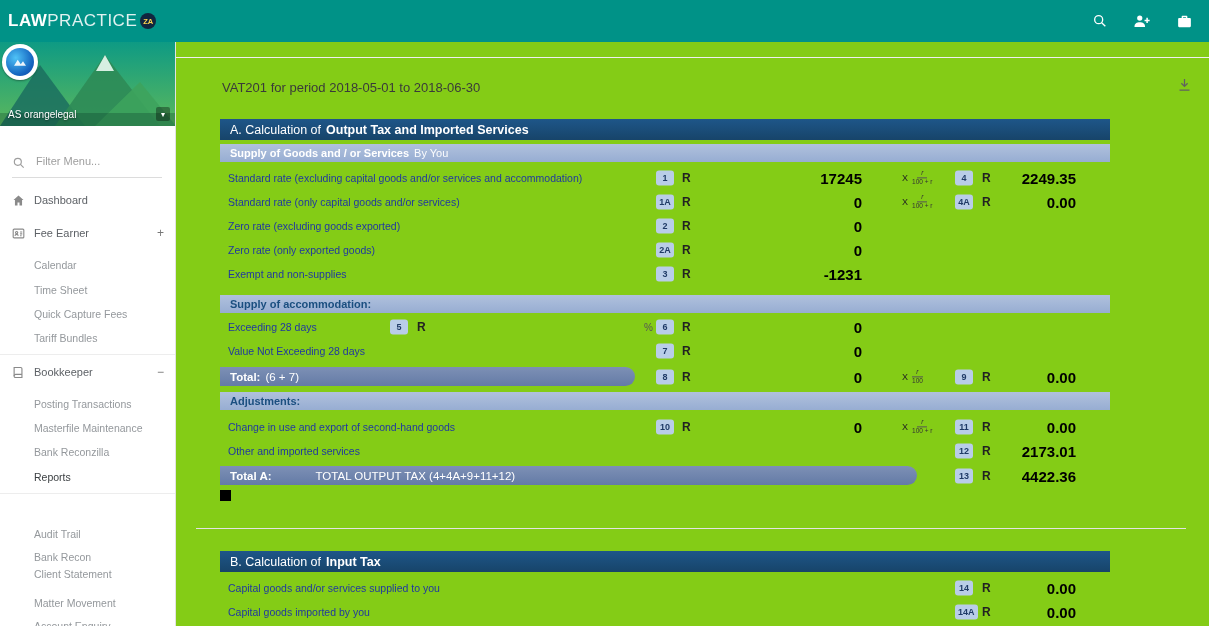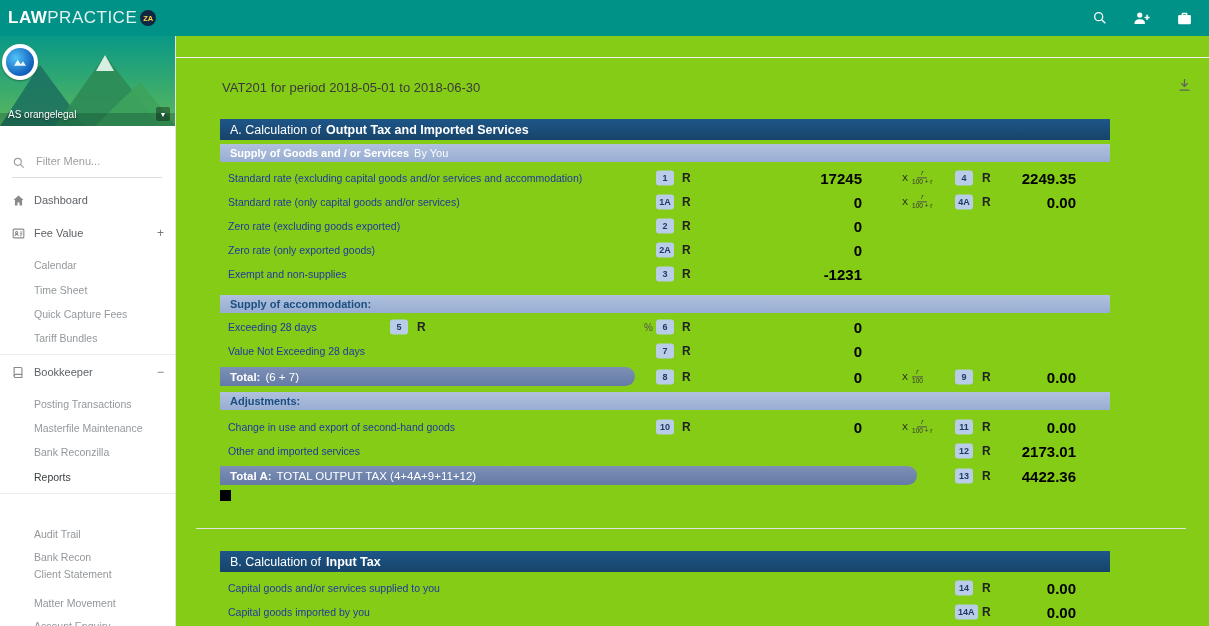--- a/index.html
+++ b/index.html
@@ -1,19 +1,19 @@
 <!DOCTYPE html>
 <html><head>
 <meta charset="utf-8">
 <style>
   html,body{margin:0;padding:0;width:1209px;height:626px;overflow:hidden;
     font-family:"Liberation Sans",sans-serif;background:#fff;}
 
   
-  .topbar{position:absolute;top:0;left:0;width:1209px;height:36px;background:#009287;
+  .topbar{position:absolute;top:0;left:0;width:1209px;height:42px;background:#009287;
     display:flex;align-items:center;z-index:20;}
   .brand{display:flex;align-items:center;margin-left:8px;font-size:17px;letter-spacing:.5px;cursor:pointer;}
   .brand-law{font-weight:700;color:#ffffff;}
   .brand-practice{font-weight:300;color:rgba(255,255,255,.88);}
   .brand-badge{margin-left:3px;width:16px;height:16px;border-radius:50%;background:#11263f;
     color:#ffd54f;font-size:7.5px;font-weight:700;display:flex;align-items:center;justify-content:center;letter-spacing:0;}
   .topbar-actions{margin-left:auto;display:flex;gap:24px;padding-right:16px;align-items:center;}
   .tb-icon{width:18px;height:18px;display:flex;align-items:center;justify-content:center;cursor:pointer;}
 
   
@@ -81,21 +81,21 @@
   .mult{font-size:9px;margin-right:4px;}
   .frac{display:flex;flex-direction:column;align-items:center;font-size:6.5px;line-height:1.25;color:#333;}
   .frac .num{border-bottom:1px solid #555;padding:0 4px;font-style:italic;}
   .pct{position:absolute;left:424px;top:50%;transform:translateY(-50%);font-size:10px;color:#555;}
 
   .trow{position:relative;height:24px;}
   .tbar{position:absolute;left:0;top:2px;height:19px;background:linear-gradient(#7d90b5,#647ba6);
     border-radius:0 10px 10px 0;color:#fff;display:flex;align-items:center;padding-left:10px;
     font-size:11.5px;box-sizing:border-box;white-space:nowrap;}
   .tbar .tb-bold{font-weight:700;margin-right:5px;}
-  .w415{width:415px;} .w697{width:697px;}
+  .w415{width:415px;} .w697{width:697px;gap:39px;}
 
   .black-square{width:11px;height:11px;background:#000;}
 </style>
 </head>
 <body>
 
 <header class="topbar">
   <div class="brand">
     <span class="brand-law">LAW</span>
     <span class="brand-practice">PRACTICE</span>
@@ -173,21 +173,21 @@
 
   <div class="side-item lvl0" style="top:195px">
     <span class="mi">
       <svg viewBox="0 0 24 24" width="15" height="15" fill="none" stroke="currentColor" stroke-width="1.8">
           <rect x="3.5" y="5" width="17" height="14" rx="1.5"></rect>
           <circle cx="9" cy="10.5" r="1.8"></circle>
           <path d="M6.3 15.6c.4-1.6 1.5-2.3 2.7-2.3s2.3.7 2.7 2.3"></path>
           <path d="M14.5 9.5H18M14.5 12.5H18M14.5 15.5H17"></path>
         </svg>
     </span>
-    <span class="ml">Fee Value</span>
+    <span class="ml">Fee Earner</span>
     <span class="toggle">+</span>
   </div>
 
   <div class="side-item lvl1" style="top:227px">
     <span class="ml">Calendar</span>
   </div>
   <div class="side-item lvl1" style="top:252px">
     <span class="ml">Time Sheet</span>
   </div>
   <div class="side-item lvl1" style="top:276px">

